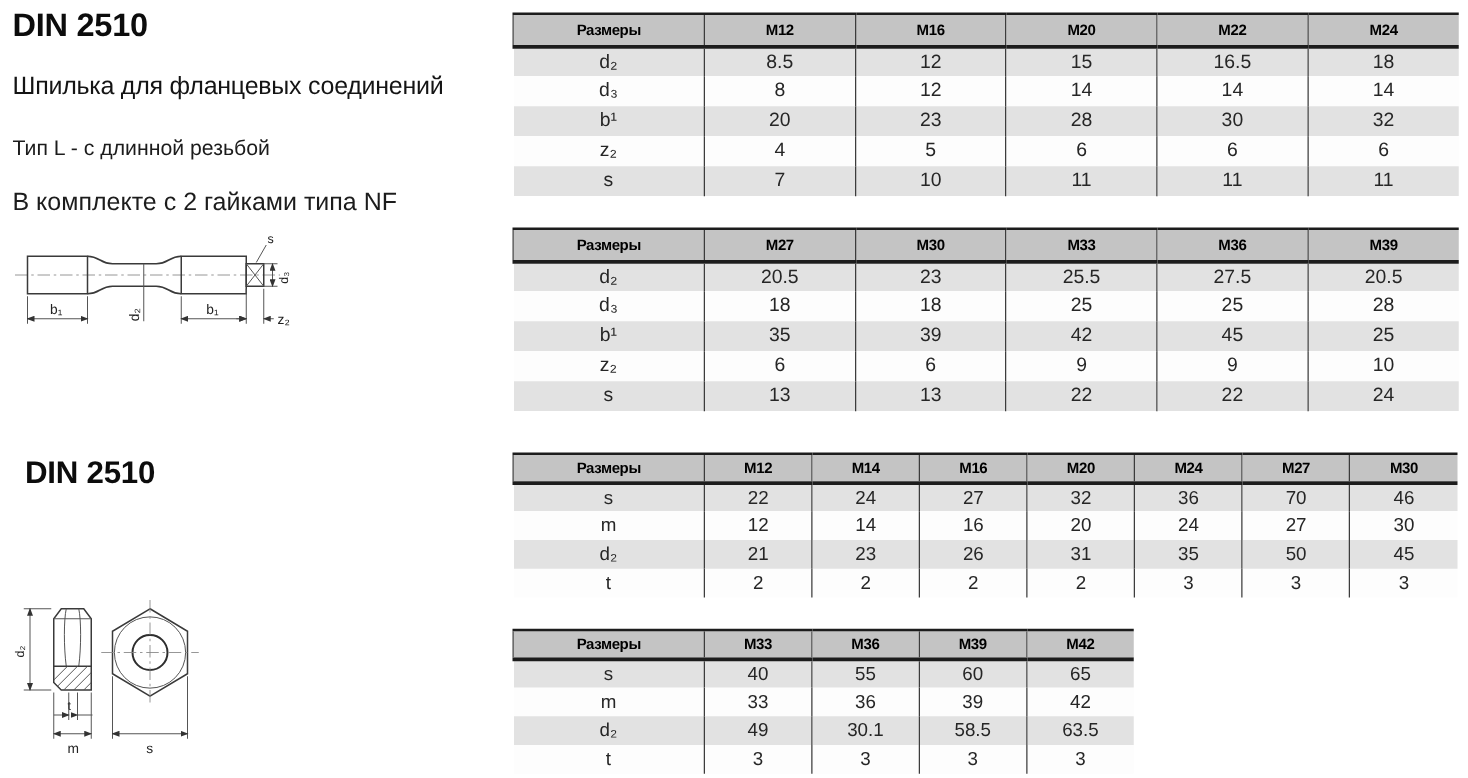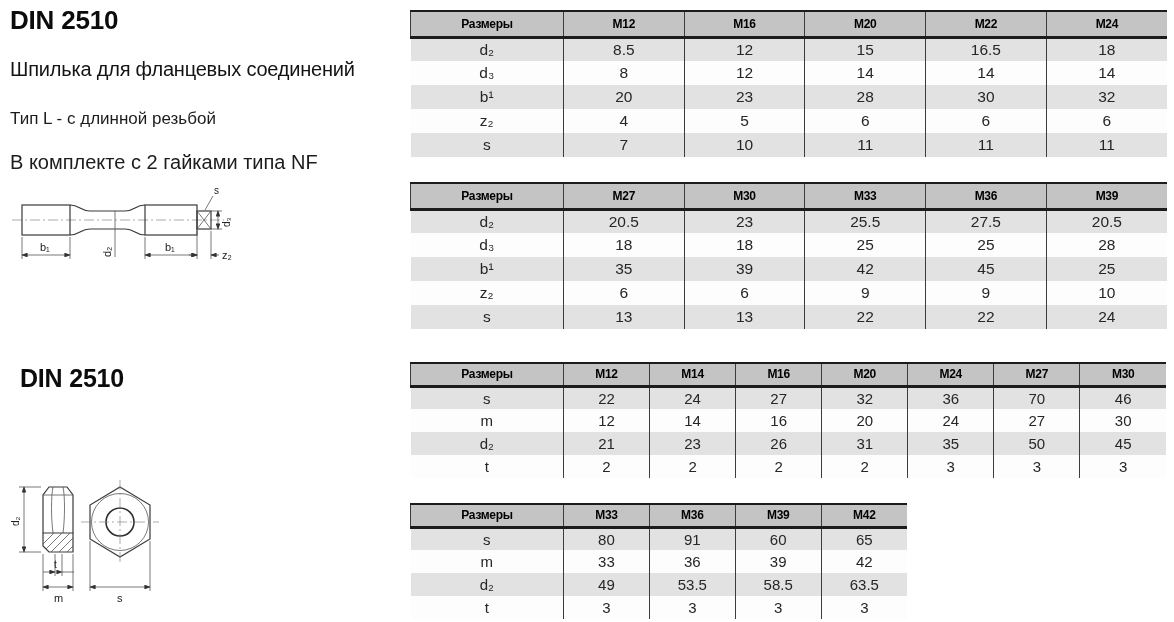--- a/index.html
+++ b/index.html
@@ -347,36 +347,36 @@
           <th>Размеры</th>
           <th>M33</th>
           <th>M36</th>
           <th>M39</th>
           <th>M42</th>
         </tr>
       </thead>
       <tbody>
         <tr>
           <td class="rowlabel">s</td>
-          <td>80</td>
-          <td>91</td>
+          <td>40</td>
+          <td>55</td>
           <td>60</td>
           <td>65</td>
         </tr>
         <tr>
           <td class="rowlabel">m</td>
           <td>33</td>
           <td>36</td>
           <td>39</td>
           <td>42</td>
         </tr>
         <tr>
           <td class="rowlabel">d₂</td>
           <td>49</td>
-          <td>53.5</td>
+          <td>30.1</td>
           <td>58.5</td>
           <td>63.5</td>
         </tr>
         <tr>
           <td class="rowlabel">t</td>
           <td>3</td>
           <td>3</td>
           <td>3</td>
           <td>3</td>
         </tr>

